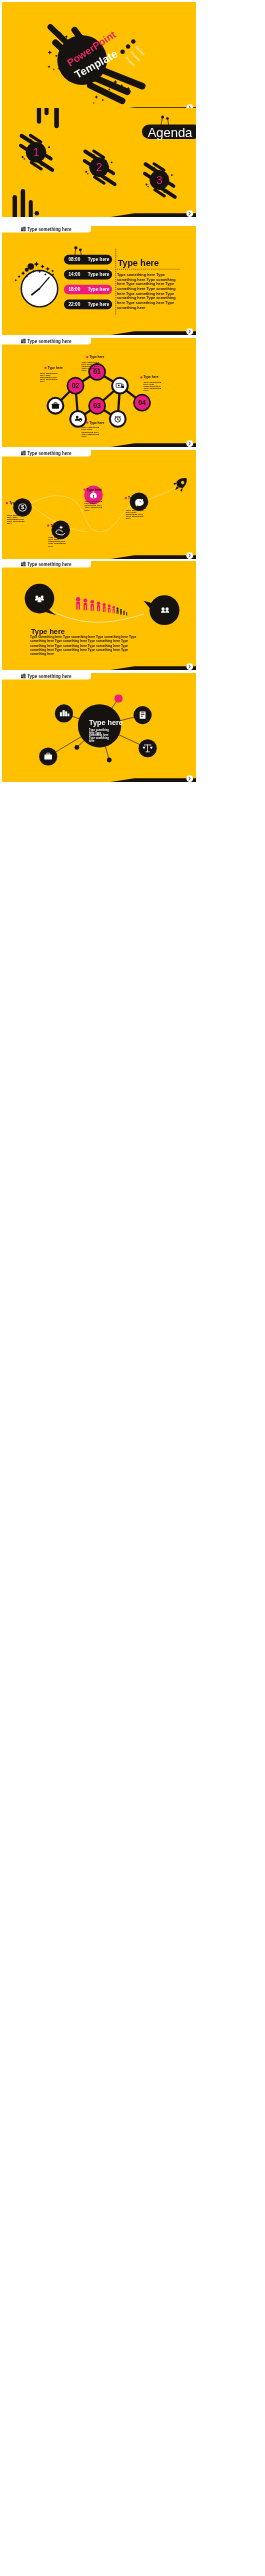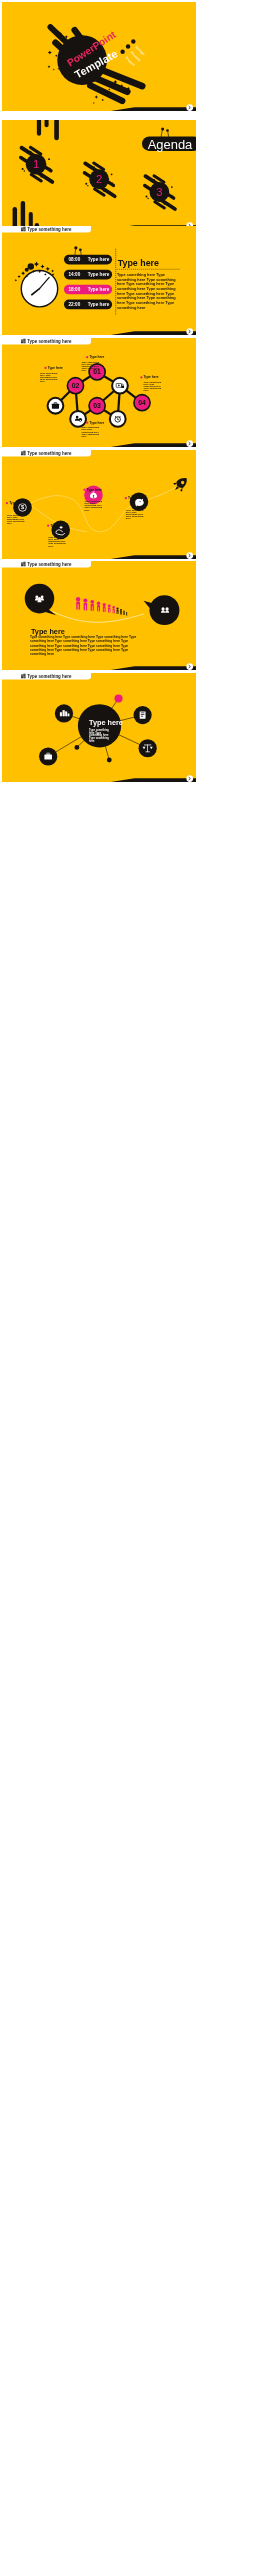--- a/index.html
+++ b/index.html
@@ -65,21 +65,21 @@
           <g>
             <path d="M524 541 L655 521 L961 521 L961 541 Z" fill="#161210"></path>
             <g>
               <circle cx="928" cy="522" r="16.5" fill="#fff"></circle>
               <path d="M924.5 516.5 L931 522 L924.5 527.5" fill="none" stroke="#1c2330" stroke-width="4" stroke-linecap="round" stroke-linejoin="round"></path>
             </g>
           </g>
         </svg>
 </div>
 </div>
-<div class="slide" style="top:120px">
+<div class="slide" style="top:108px">
 <div class="stage">
 <svg viewBox="0 0 960 540">
           <g>
             <path d="M172 0 L193 0 L193 67.5 A10.5 10.5 0 0 1 172 67.5 Z" fill="#161210"></path>
             <path d="M210 0 L230 0 L230 26.0 A10.0 10.0 0 0 1 210 26.0 Z" fill="#161210"></path>
             <path d="M258 0 L281 0 L281 88.5 A11.5 11.5 0 0 1 258 88.5 Z" fill="#161210"></path>
           </g>
           <g>
             <path d="M52 541 L52 441.0 A11.0 11.0 0 0 1 74 441.0 L74 541 Z" fill="#161210"></path>
             <path d="M92 541 L92 411.0 A11.0 11.0 0 0 1 114 411.0 L114 541 Z" fill="#161210"></path>

